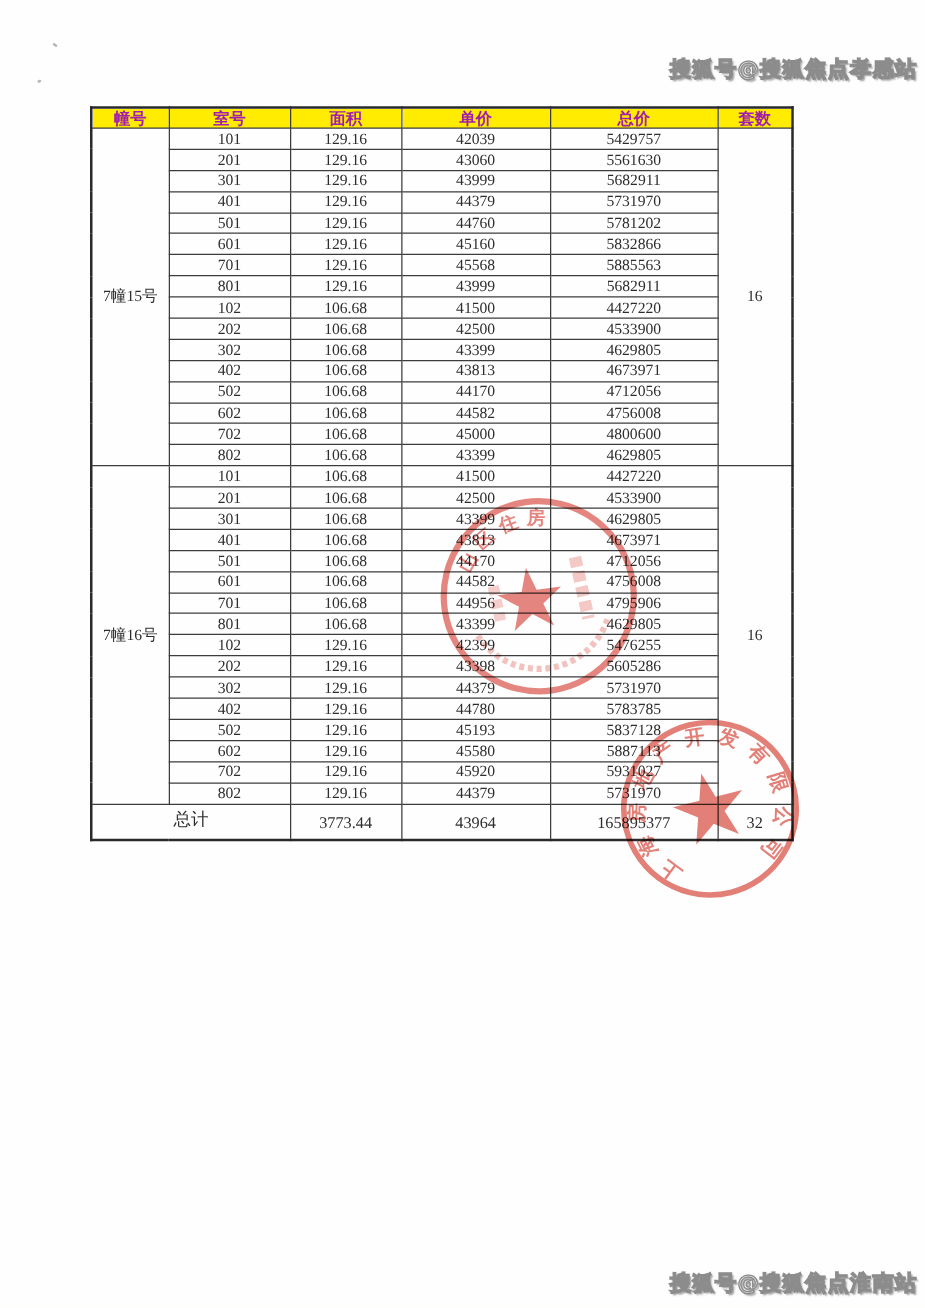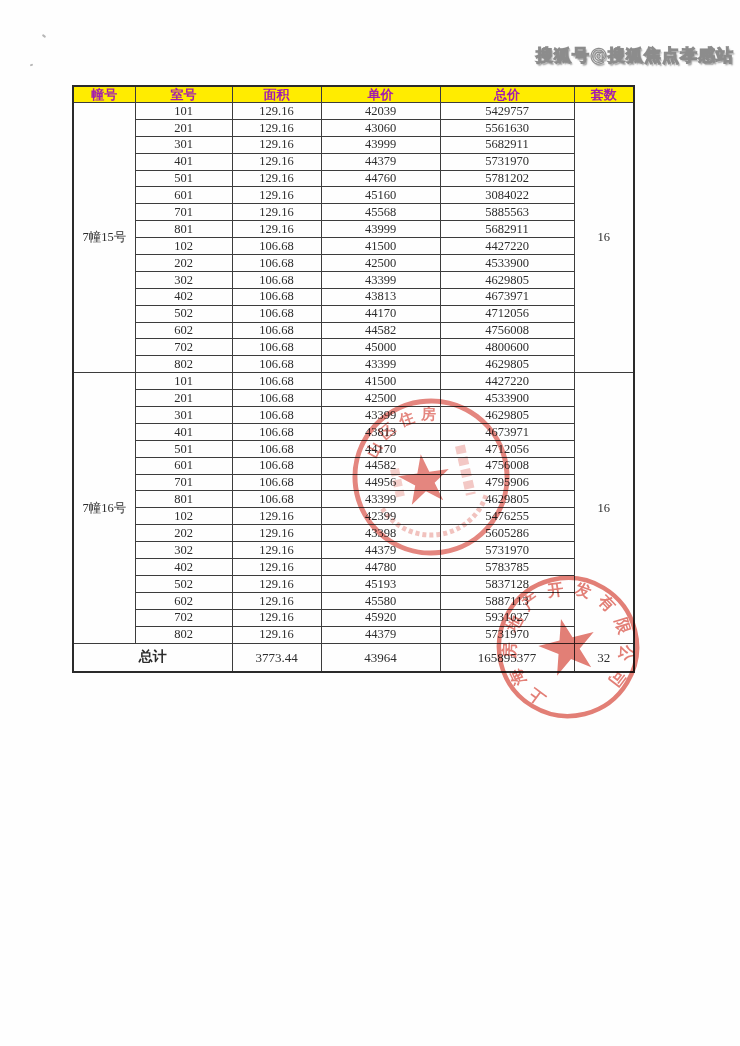--- a/index.html
+++ b/index.html
@@ -53,21 +53,21 @@
     background:var(--header-bg,#ffec00);
     height:15px;
     font-weight:bold;
     font-size:13px;
     color:#a21caf;
   }
   tr.data-row td{height:15.9px;}
   td.building-cell{font-size:13px;color:#262626;}
   td.units-cell{font-size:13px;margin-top:20px;}
   tr.total-row td{height:27px;font-size:13px;}
-  tr.total-row td.total-label{font-weight:bold;font-size:14px;}
+  tr.total-row td.total-label{font-weight:normal;font-size:14px;}
 
   
   .stamp{
     position:absolute;
     z-index:20;
     mix-blend-mode:multiply;
     filter:blur(0.4px);
     pointer-events:none;
   }
   .stamp-stroke{stroke:var(--stamp-color,#d8493d);fill:none;}
@@ -84,20 +84,21 @@
 </style>
 </head>
 <body>
 
 <div class="page">
 
   <div class="speck speck1"></div>
   <div class="speck speck2"></div>
 
   <div class="watermark wm-tr">搜狐号@搜狐焦点孝感站</div>
+  <div class="watermark wm-br">搜狐号@搜狐焦点淮南站</div>
 
   <table class="price">
     <colgroup>
       <col style="width:62px">
         <col style="width:97px">
         <col style="width:89px">
       <col style="width:119px">
         <col style="width:134px">
         <col style="width:60px">
     </colgroup>
@@ -141,21 +142,21 @@
         <tr class="data-row">
           <td>501</td>
           <td>129.16</td>
           <td>44760</td>
           <td>5781202</td>
         </tr>
         <tr class="data-row">
           <td>601</td>
           <td>129.16</td>
           <td>45160</td>
-          <td>3084022</td>
+          <td>5832866</td>
         </tr>
         <tr class="data-row">
           <td>701</td>
           <td>129.16</td>
           <td>45568</td>
           <td>5885563</td>
         </tr>
         <tr class="data-row">
           <td>801</td>
           <td>129.16</td>

